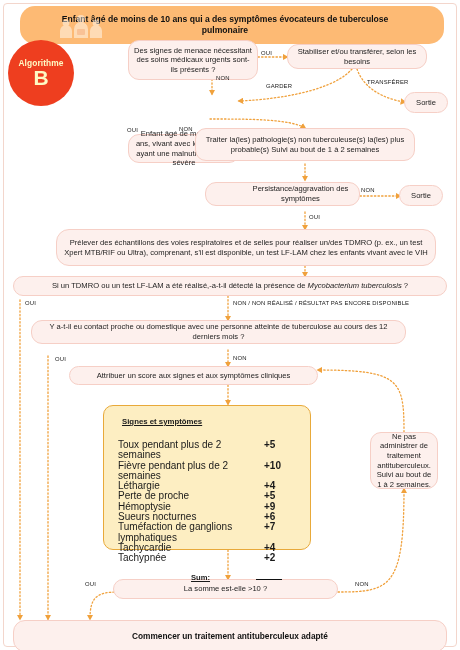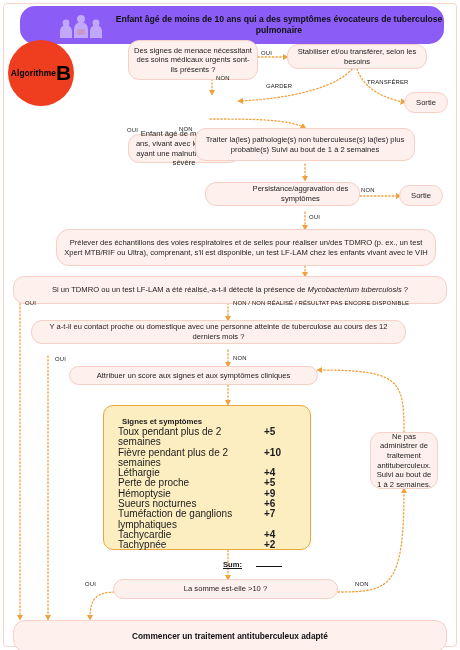--- a/index.html
+++ b/index.html
@@ -32,66 +32,66 @@
     text-align:center;
     font-size:7.6px;line-height:9.6px;
     color:#1c1c1c;
     padding:2px 4px;
   }
   .node.tall{border-radius:13px;}
 
   
   .header{
     position:absolute;left:20px;top:6px;width:424px;height:38px;
-    background:#8b5cf6;border-radius:15px;
-    display:flex;align-items:center;justify-content:flex-end;
+    background:#fdba74;border-radius:15px;
+    display:flex;align-items:center;justify-content:flex-start;
     box-sizing:border-box;
   }
   .header-title{
     font-size:8.6px;line-height:11px;font-weight:bold;color:#111;
     text-align:center;width:330px;margin-left:40px;
   }
   .fam-icon{
     position:absolute;left:30px;top:9px;width:62px;height:24px;opacity:.55;
   }
 
   
   .badge{
     position:absolute;left:8px;top:40px;width:66px;height:66px;
     background:#ee3e1f;border-radius:50%;
-    display:flex;flex-direction:row;align-items:center;justify-content:center;
-    color:#000000;
+    display:flex;flex-direction:column;align-items:center;justify-content:center;
+    color:#fef9c3;
   }
   .badge-word{font-size:8.4px;font-weight:bold;letter-spacing:.1px;line-height:10px;}
   .badge-letter{font-size:21px;font-weight:bold;line-height:22px;margin-top:-1px;}
 
   
   .elabel{
     position:absolute;font-size:5.9px;color:#1a1a1a;
     letter-spacing:.15px;white-space:nowrap;
   }
 
   
   .scorecard{
     position:absolute;left:103px;top:405px;width:208px;height:145px;
     background:#fdeec2;border:1px solid #e8a93a;border-radius:10px;
     box-sizing:border-box;padding:11px 0 0 0;
   }
   .score-title{
-    font-size:7.8px;font-weight:bold;
-    margin:0 0 1px 18px;
+    font-size:7.8px;font-weight:bold;text-decoration:underline;
+    margin:0 0 14px 18px;
   }
   .score-row{
     display:flex;font-size:10px;line-height:10.3px;margin-left:14px;width:176px;
   }
   .score-row .nm{flex:1;}
   .score-row .pt{width:30px;font-weight:bold;text-align:left;}
   .sum-row{
     display:flex;justify-content:flex-end;align-items:baseline;
-    margin:7px 28px 0 0;font-size:7.6px;
+    margin:7px 28px 0 0;font-size:7.6px;gap:32px;
   }
   .sum-lbl{font-weight:bold;text-decoration:underline;}
   .sum-blank{
     display:inline-block;width:26px;border-bottom:1.4px solid #111;
     margin-left:14px;height:8px;
   }
 
   
   .footer{
     position:absolute;left:13px;top:620px;width:434px;height:32px;
@@ -189,21 +189,21 @@
   <div class="node" style="left:128px;top:94px;width:112px;height:29px;margin-top:40px;">Enfant âgé de moins de 2 ans, vivant avec le VIH et/ou ayant une malnutrition aiguë sévère</div>
 
   <div class="node" style="left:195px;top:128px;width:220px;height:33px;">Traiter la(les) pathologie(s) non tuberculeuse(s) la(les) plus probable(s) Suivi au bout de 1 à 2 semaines</div>
 
   <div class="node" style="left:205px;top:182px;width:155px;height:24px;padding-left:40px;">Persistance/aggravation des symptômes</div>
 
   <div class="node" style="left:399px;top:185px;width:44px;height:21px;">Sortie</div>
 
   <div class="node tall" style="left:56px;top:229px;width:380px;height:37px;">Prélever des échantillons des voies respiratoires et de selles pour réaliser un/des TDMRO (p. ex., un test Xpert MTB/RIF ou Ultra), comprenant, s'il est disponible, un test LF-LAM chez les enfants vivant avec le VIH</div>
 
-  <div class="node" style="left:13px;top:276px;width:434px;height:28px;">
+  <div class="node" style="left:13px;top:276px;width:434px;height:20px;">
     <span>
       <span>Si un TDMRO ou un test LF-LAM a été réalisé,-a-t-il détecté la présence de </span><span class="it">Mycobacterium tuberculosis</span><span> ?</span>
     </span>
   </div>
 
   <div class="node" style="left:31px;top:320px;width:375px;height:24px;">Y a-t-il eu contact proche ou domestique avec une personne atteinte de tuberculose au cours des 12 derniers mois ?</div>
 
   <div class="node" style="left:69px;top:366px;width:249px;height:19px;">Attribuer un score aux signes et aux symptômes cliniques</div>
 
   <div class="node" style="left:370px;top:432px;width:68px;height:57px;">Ne pas administrer de traitement antituberculeux. Suivi au bout de 1 à 2 semaines.</div>

